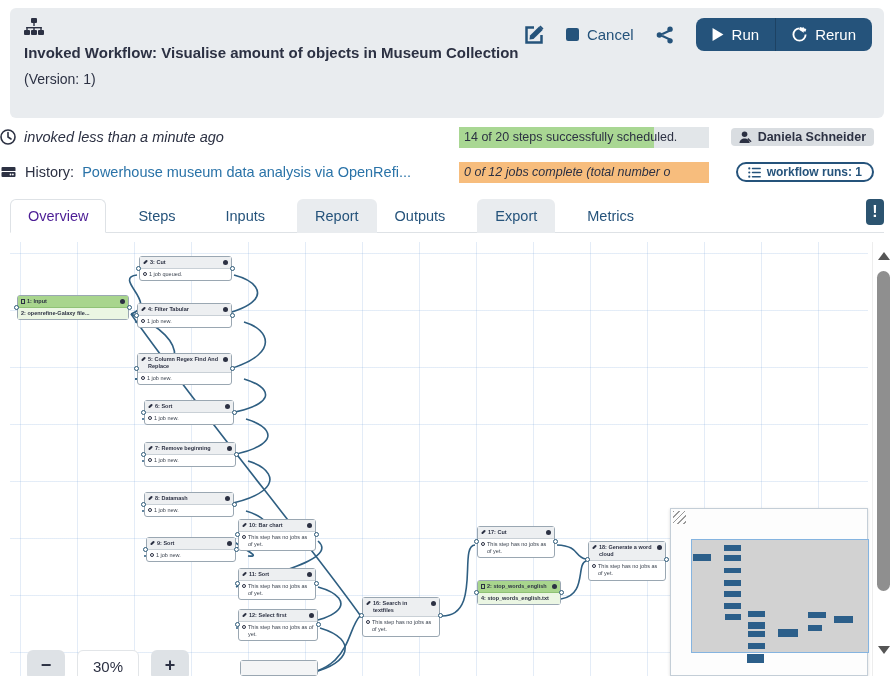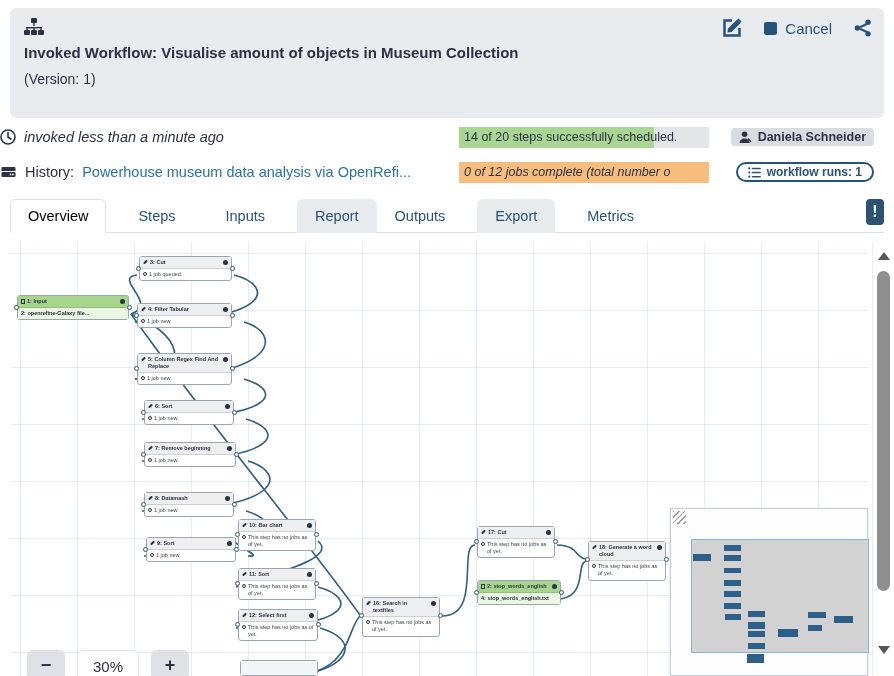--- a/index.html
+++ b/index.html
@@ -35,21 +35,21 @@
   .user-badge{display:inline-flex;align-items:center;gap:6px;background:#d9dde1;border-radius:4px;
     padding:2px 8px;font-size:12.5px;font-weight:bold;}
   .runs-pill{display:inline-flex;align-items:center;gap:6px;background:#fff;border:2px solid #25537b;
     border-radius:13px;padding:1px 10px;font-size:12px;font-weight:bold;color:#25537b;cursor:pointer;font-family:inherit;}
 
   
   .tabs{position:absolute;left:10px;top:196px;width:874px;height:37px;border-bottom:1px solid #dee2e6;
     display:flex;align-items:flex-end;}
   .tab{font-size:14.5px;color:#25537b;text-decoration:none;padding:8px 17px;margin-right:14px;
     border:1px solid transparent;border-radius:6px 6px 0 0;position:relative;top:1px;cursor:pointer;}
-  .tab.active{background:#fff;border-color:#dee2e6;border-bottom-color:#fff;color:#000000;}
+  .tab.active{background:#fff;border-color:#dee2e6;border-bottom-color:#fff;color:#4c1d95;}
   .tab.muted{background:#e9ecef;margin-right:0;}
   .alert-flag{position:absolute;right:0;top:3px;width:18px;height:26px;background:#2c5470;border-radius:4px;
     color:#fff;font-weight:bold;font-size:16px;display:flex;align-items:center;justify-content:center;}
 
   
   .canvas{position:absolute;left:10px;top:242px;width:858px;height:434px;background:#fff;overflow:hidden;
     background-image:linear-gradient(to right,rgba(130,170,220,.22) 1px,transparent 1px),
       linear-gradient(to bottom,rgba(130,170,220,.22) 1px,transparent 1px);
     background-size:57px 57px;background-position:10px 11px;}
   .edges{position:absolute;left:0;top:0;}
@@ -129,20 +129,36 @@
         <span>Cancel</span>
       </button>
       <button class="icon-btn" title="Share">
         <svg class="ic" width="18" height="18" viewBox="0 0 16 16" fill="#25537b">
           <circle cx="12.5" cy="2.8" r="2.4"></circle>
             <circle cx="3" cy="8" r="2.4"></circle>
             <circle cx="12.5" cy="13.2" r="2.4"></circle>
           <path d="M3.4 7.2l8.6-4 .8 1.6-8.6 4zM3.4 8.8l8.6 4 .8-1.6-8.6-4z"></path>
         </svg>
       </button>
+      <div class="btn-group">
+        <button class="btn-navy">
+          <svg class="ic" width="12" height="13" viewBox="0 0 10 12">
+              <path d="M0 0l10 6-10 6z" fill="#fff"></path>
+            </svg>
+          <span>Run</span>
+        </button>
+        <button class="btn-navy">
+          <svg class="ic" width="15" height="15" viewBox="0 0 16 16" fill="#fff">
+            <path d="M8 2.5a5.5 5.5 0 1 0 5.5 5.5h2A7.5 7.5 0 1 1 8 .5z"></path>
+            <path d="M8 0h7v3H8z" transform="rotate(18 8 2)"></path>
+              <path d="M15.5 0v6l-5-3z" transform="translate(-3,0)"></path>
+          </svg>
+          <span>Rerun</span>
+        </button>
+      </div>
     </div>
   </div>
 
   <div class="status-grid">
     <div class="status-left">
       <svg class="ic" width="16" height="16" viewBox="0 0 16 16">
         <circle cx="8" cy="8" r="7" fill="none" stroke="#2c3143" stroke-width="1.6"></circle>
         <path d="M8 3.5V8l3 2" fill="none" stroke="#2c3143" stroke-width="1.6" stroke-linecap="round"></path>
       </svg>
       <span class="invoked-text">invoked less than a minute ago</span>

